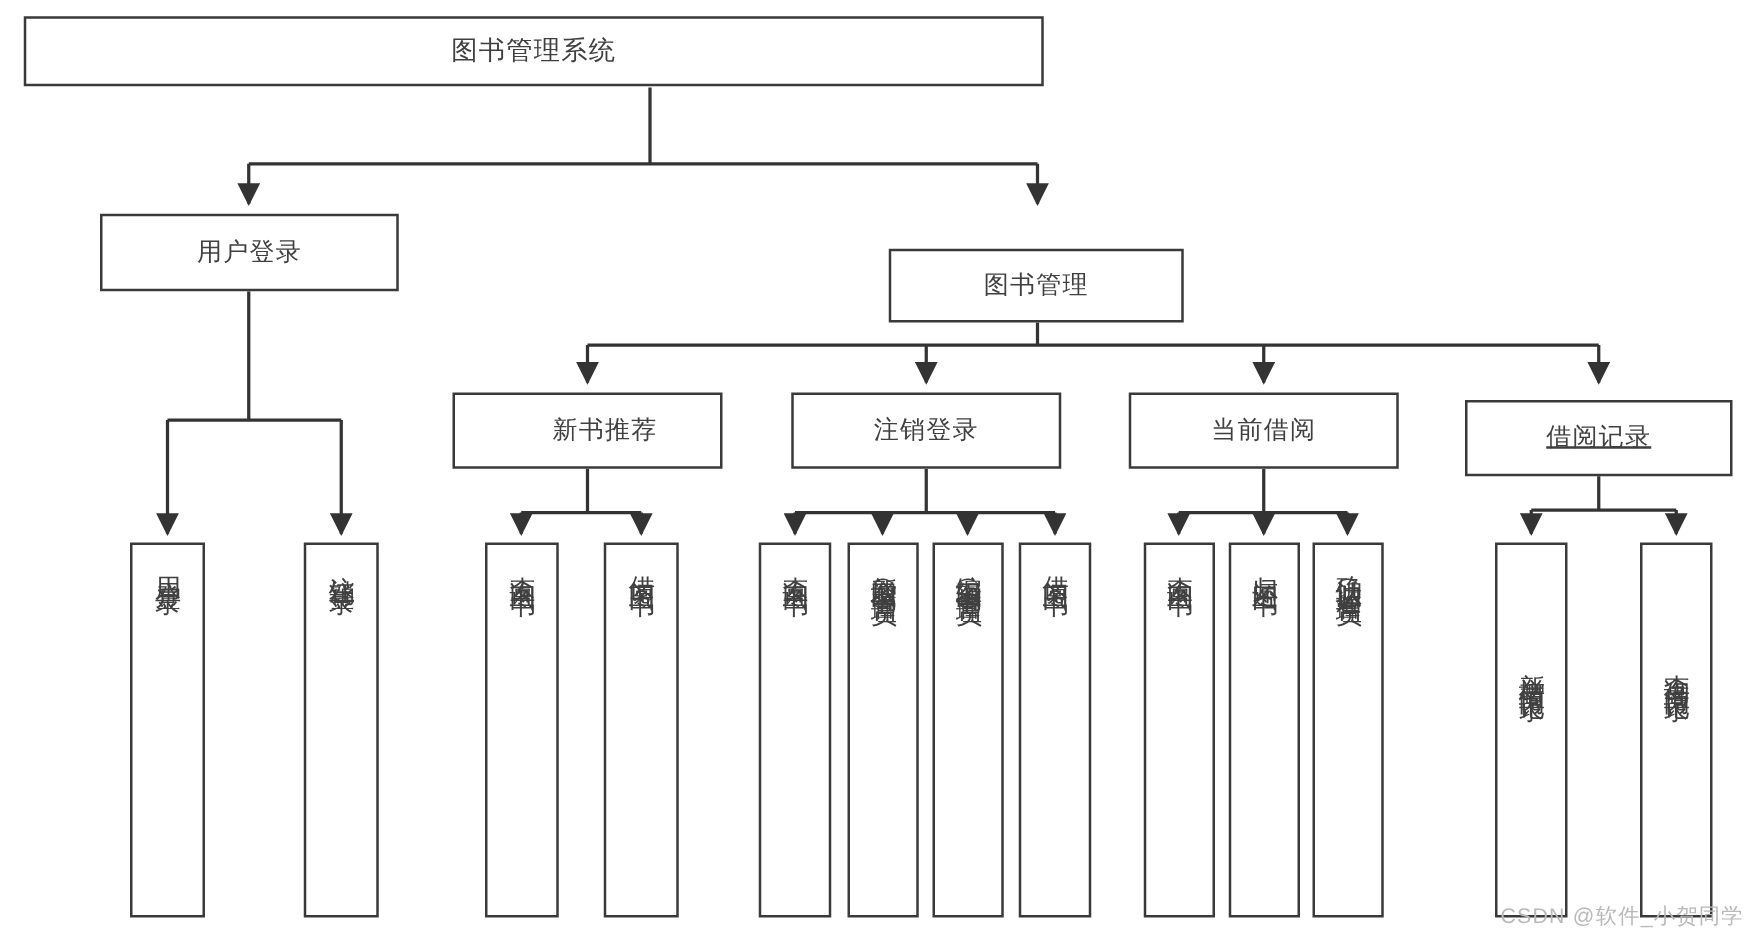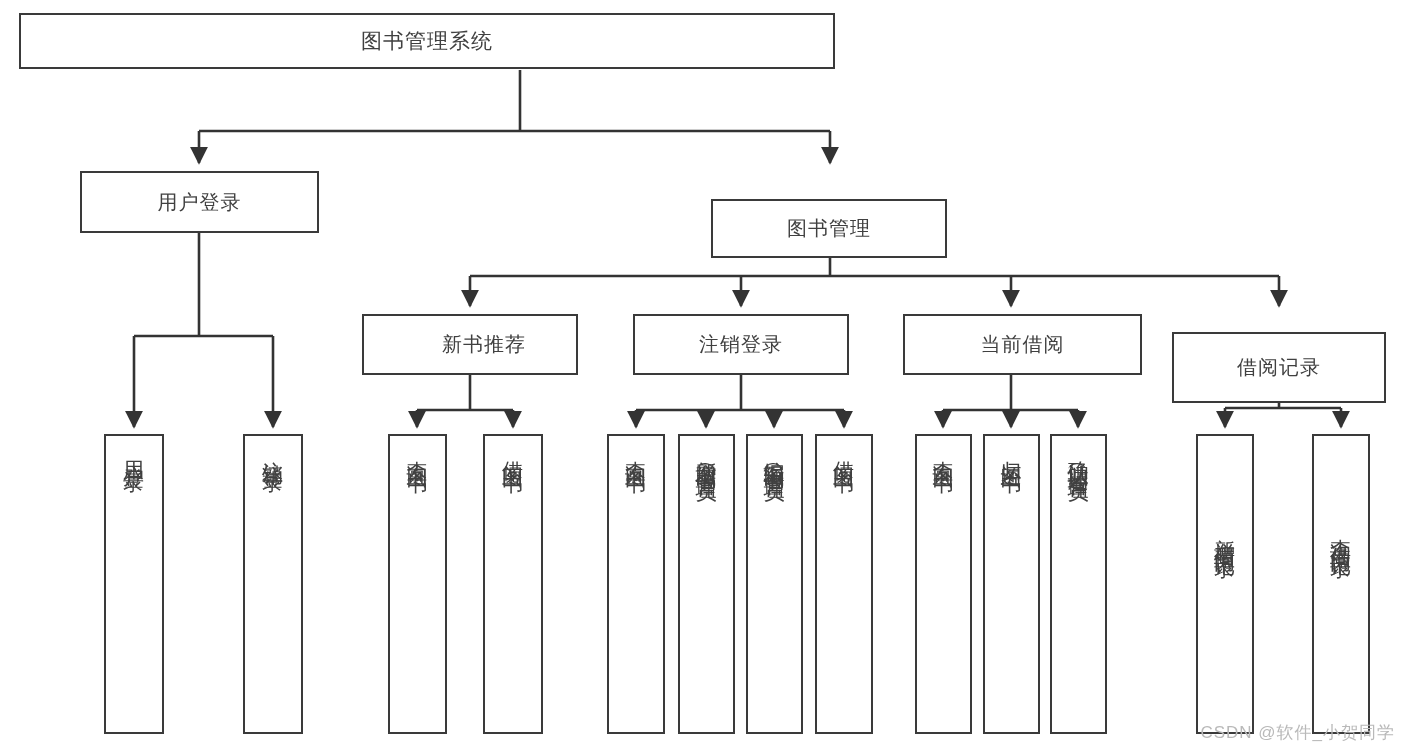--- a/index.html
+++ b/index.html
@@ -122,24 +122,24 @@
   <div class="node" style="left:711px;top:171px;width:236px;height:59px;margin-top:28px;">
     <span class="lbl">图书管理</span>
   </div>
 
   <div class="node" style="left:362px;top:314px;width:216px;height:61px;padding-left:28px;">
     <span class="lbl">新书推荐</span>
   </div>
   <div class="node" style="left:633px;top:314px;width:216px;height:61px;">
     <span class="lbl">注销登录</span>
   </div>
-  <div class="node" style="left:903px;top:314px;width:239px;height:61px;">
+  <div class="node" style="left:903px;top:314px;width:216px;height:61px;">
     <span class="lbl">当前借阅</span>
   </div>
-  <div class="node" style="left:1172px;top:332px;width:214px;height:71px;">
+  <div class="node" style="left:1172px;top:320px;width:214px;height:61px;text-decoration:underline;">
     <span class="lbl">借阅记录</span>
   </div>
 
   <div class="node leaf" style="left:104px;top:434px;width:60px;height:300px;">
     <span class="lbl">用户登录</span>
   </div>
   <div class="node leaf" style="left:243px;top:434px;width:60px;height:300px;">
     <span class="lbl">注销登录</span>
   </div>
   <div class="node leaf" style="left:388px;top:434px;width:59px;height:300px;">

